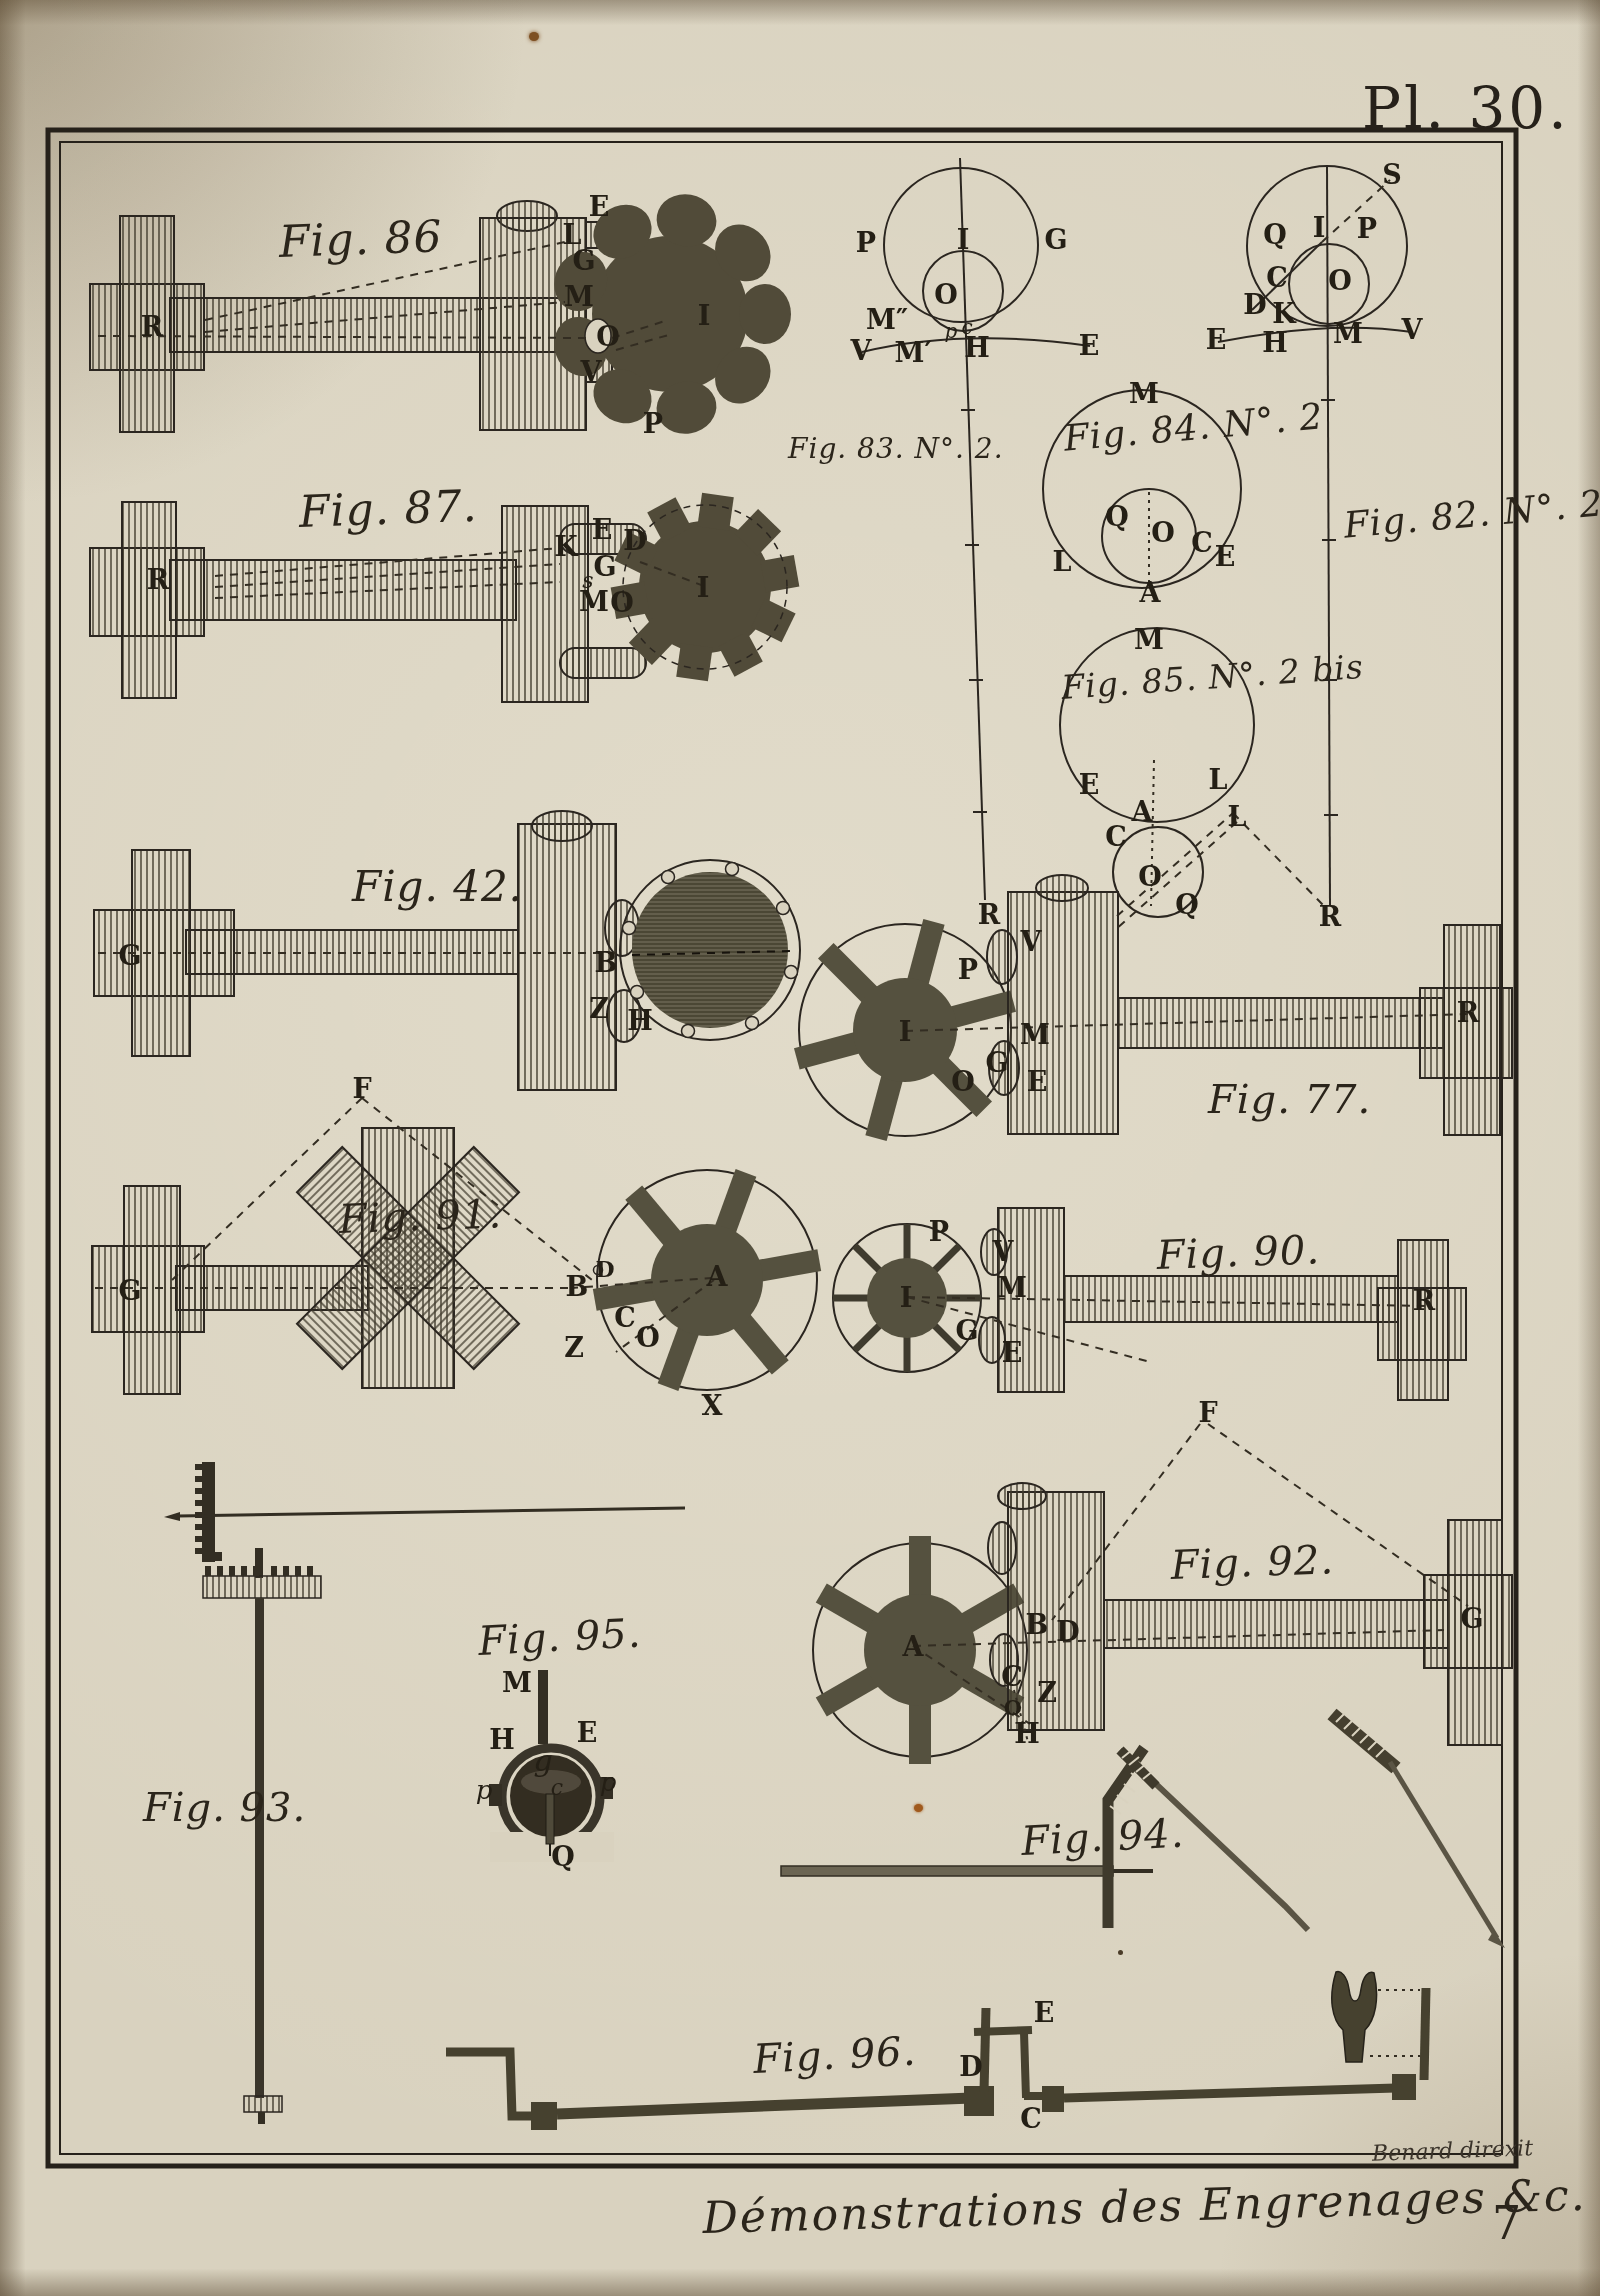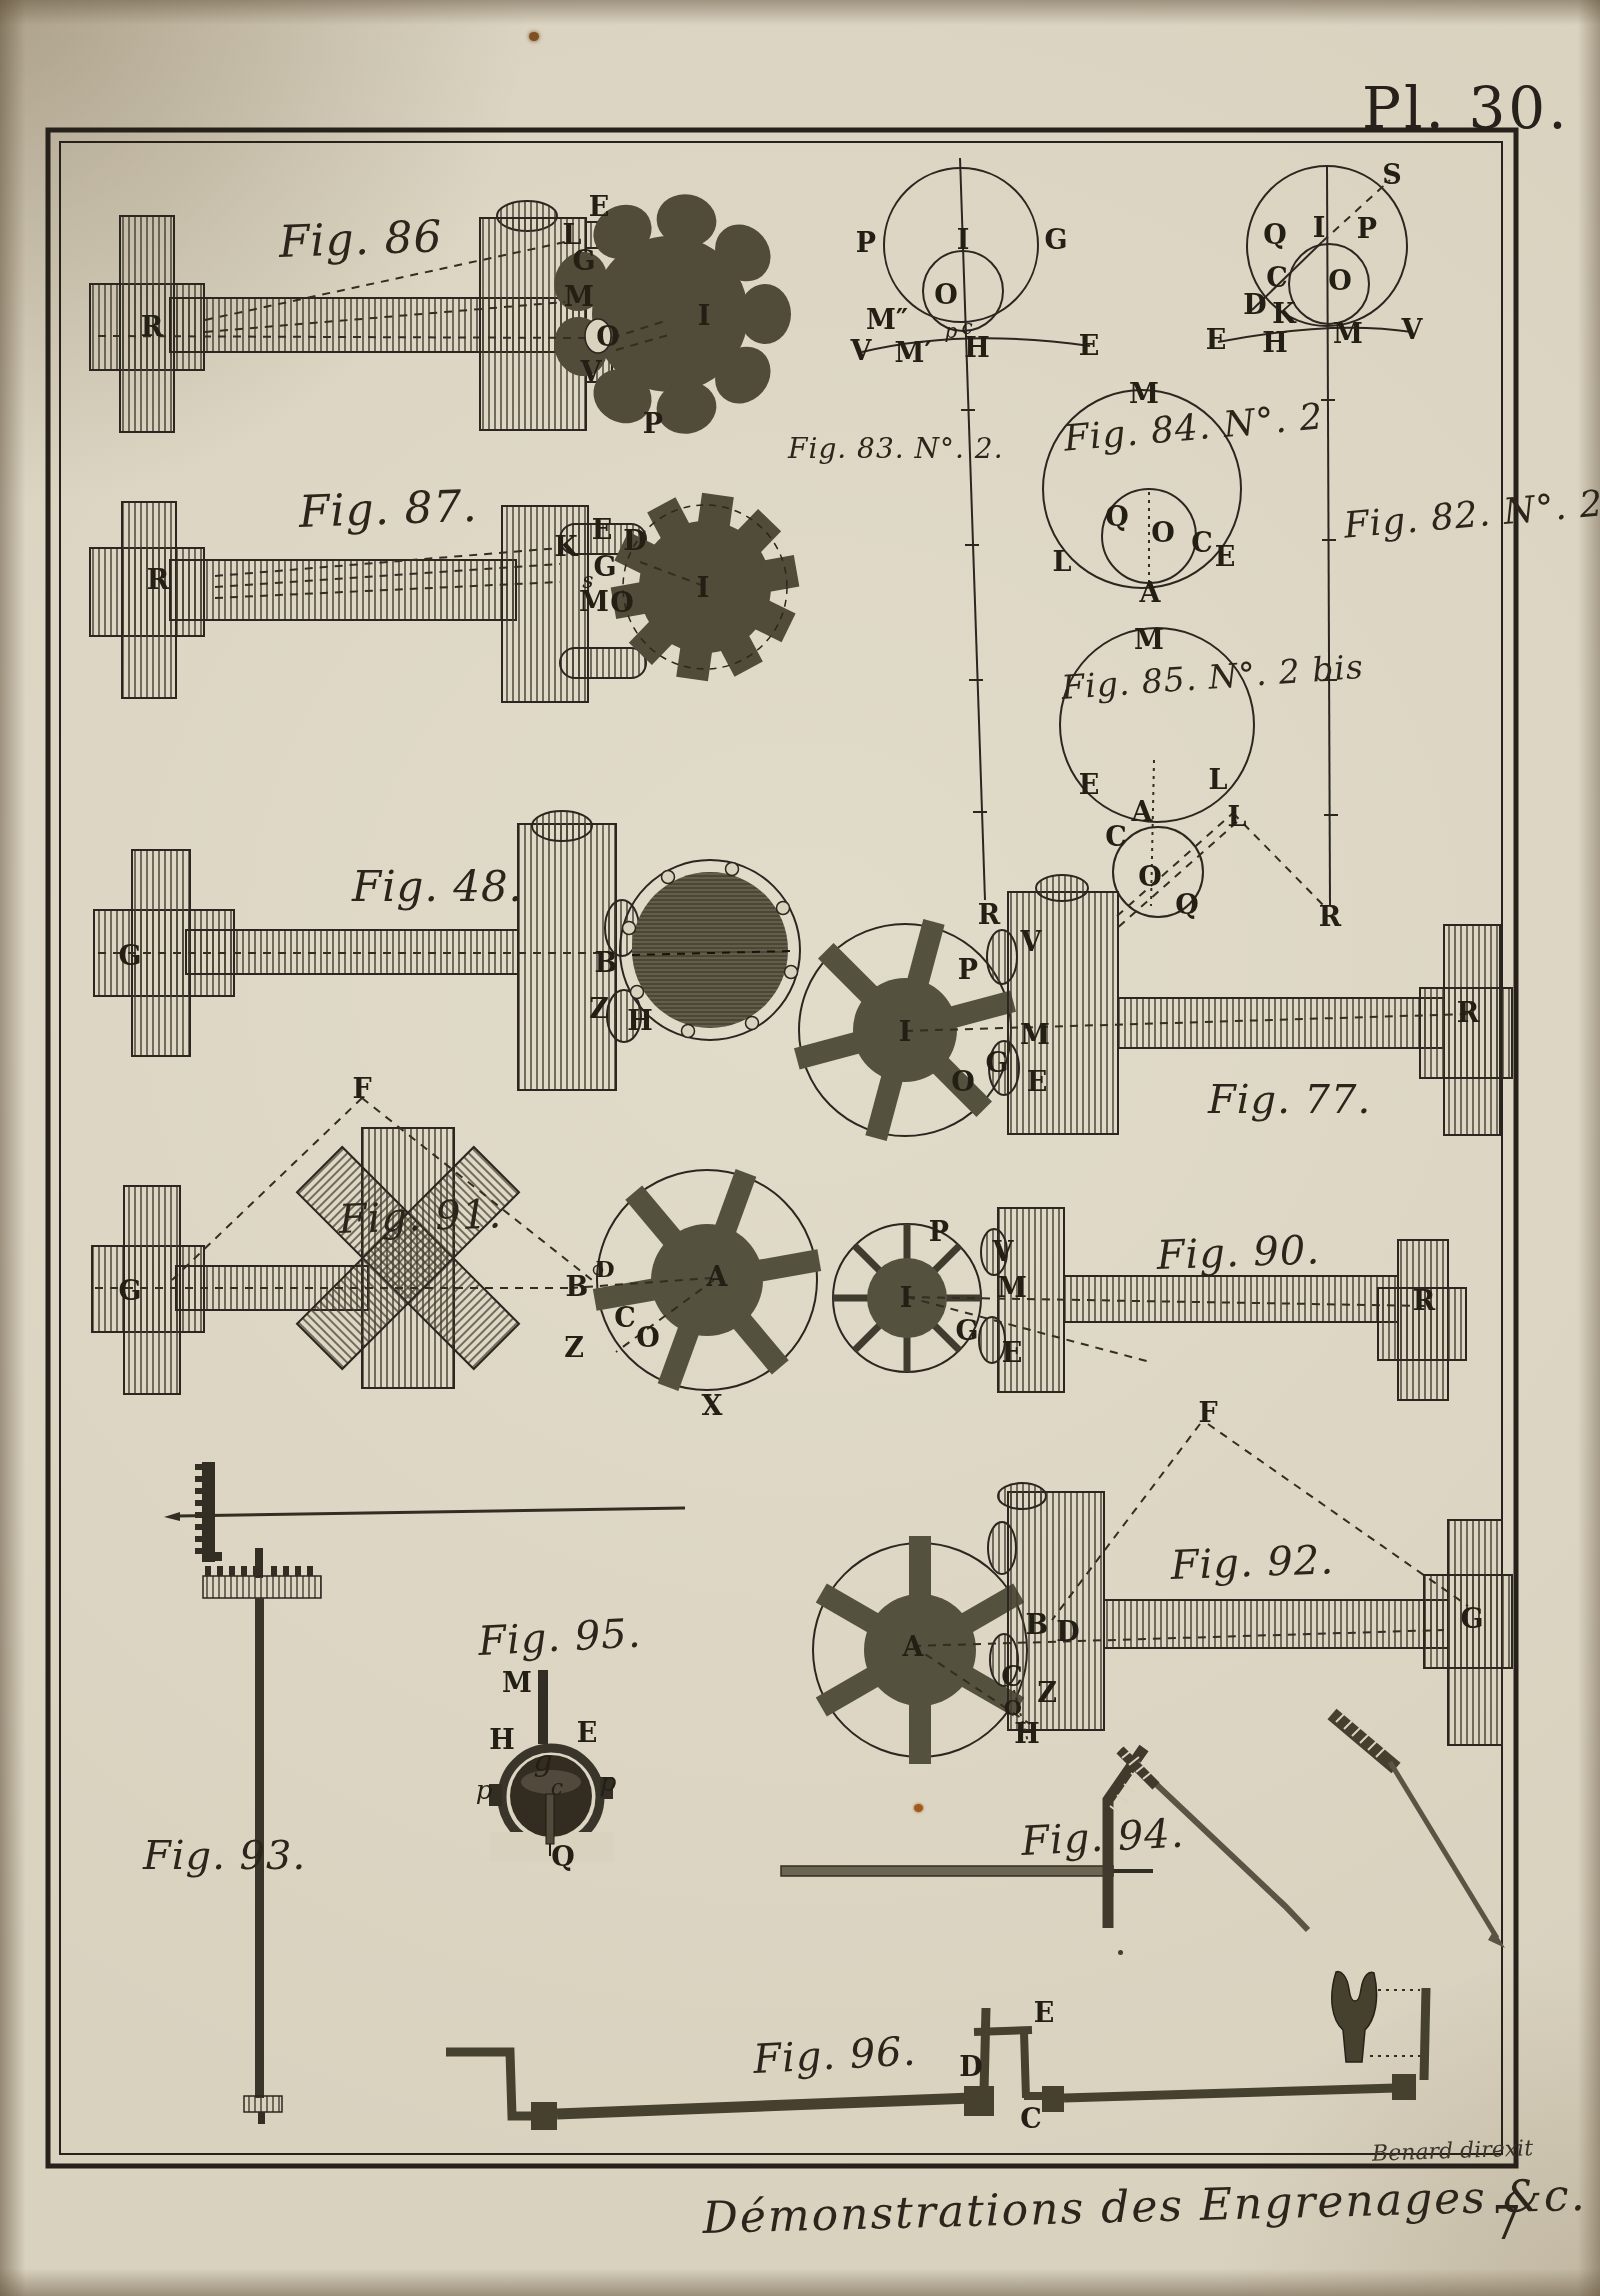--- a/index.html
+++ b/index.html
@@ -341,27 +341,27 @@
     </g>
   </svg>
 
   <div id="labels-layer">
       <span class="caption" style="left: 278px; top: 216px; font-size: 44px; transform: rotate(-2deg);">Fig. 86</span>
       <span class="caption" style="left: 298px; top: 486px; font-size: 44px; transform: rotate(-2deg);">Fig. 87.</span>
       <span class="caption" style="left: 788px; top: 432px; font-size: 28px;">Fig. 83. N°. 2.</span>
       <span class="caption" style="left: 1062px; top: 418px; font-size: 36px; transform: rotate(-5deg);">Fig. 84. N°. 2</span>
       <span class="caption" style="left: 1342px; top: 505px; font-size: 36px; transform: rotate(-5deg);">Fig. 82. N°. 2</span>
       <span class="caption" style="left: 1060px; top: 668px; font-size: 33px; transform: rotate(-4deg);">Fig. 85. N°. 2 bis</span>
-      <span class="caption" style="left: 352px; top: 862px; font-size: 42px;">Fig. 48.</span>
+      <span class="caption" style="left: 352px; top: 862px; font-size: 42px;">Fig. 42.</span>
       <span class="caption" style="left: 1208px; top: 1076px; font-size: 40px;">Fig. 77.</span>
       <span class="caption" style="left: 338px; top: 1196px; font-size: 40px; transform: rotate(-2deg);">Fig. 91.</span>
       <span class="caption" style="left: 1156px; top: 1232px; font-size: 40px; transform: rotate(-2deg);">Fig. 90.</span>
       <span class="caption" style="left: 1170px; top: 1542px; font-size: 40px; transform: rotate(-2deg);">Fig. 92.</span>
       <span class="caption" style="left: 477px; top: 1618px; font-size: 40px; transform: rotate(-3deg);">Fig. 95.</span>
-      <span class="caption" style="left: 143px; top: 1832px; font-size: 40px;">Fig. 93.</span>
+      <span class="caption" style="left: 143px; top: 1784px; font-size: 40px;">Fig. 93.</span>
       <span class="caption" style="left: 1020px; top: 1818px; font-size: 40px; transform: rotate(-3deg);">Fig. 94.</span>
       <span class="caption" style="left: 752px; top: 2036px; font-size: 40px; transform: rotate(-3deg);">Fig. 96.</span>
       <span class="lbl" style="left: 152px; top: 326px; font-size: 27px;">R</span>
       <span class="lbl" style="left: 599px; top: 206px; font-size: 27px;">E</span>
       <span class="lbl" style="left: 572px; top: 234px; font-size: 27px;">L</span>
       <span class="lbl" style="left: 584px; top: 260px; font-size: 27px;">G</span>
       <span class="lbl" style="left: 579px; top: 296px; font-size: 27px;">M</span>
       <span class="lbl" style="left: 608px; top: 336px; font-size: 27px;">O</span>
       <span class="lbl" style="left: 591px; top: 371px; font-size: 27px;">V</span>
       <span class="lbl" style="left: 653px; top: 423px; font-size: 27px;">P</span>

